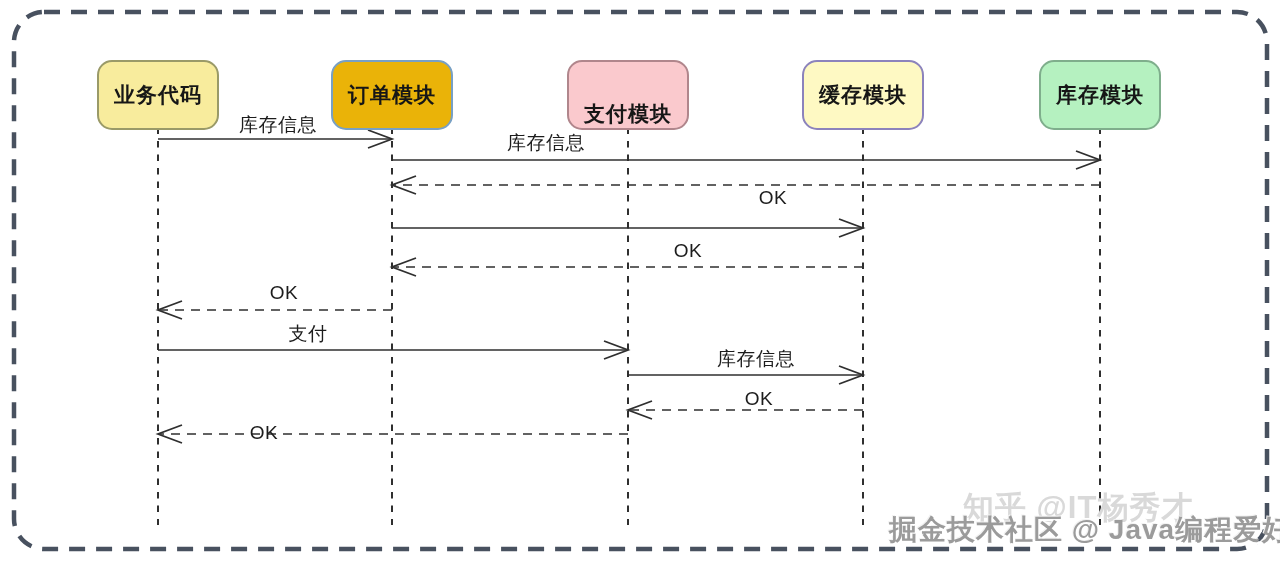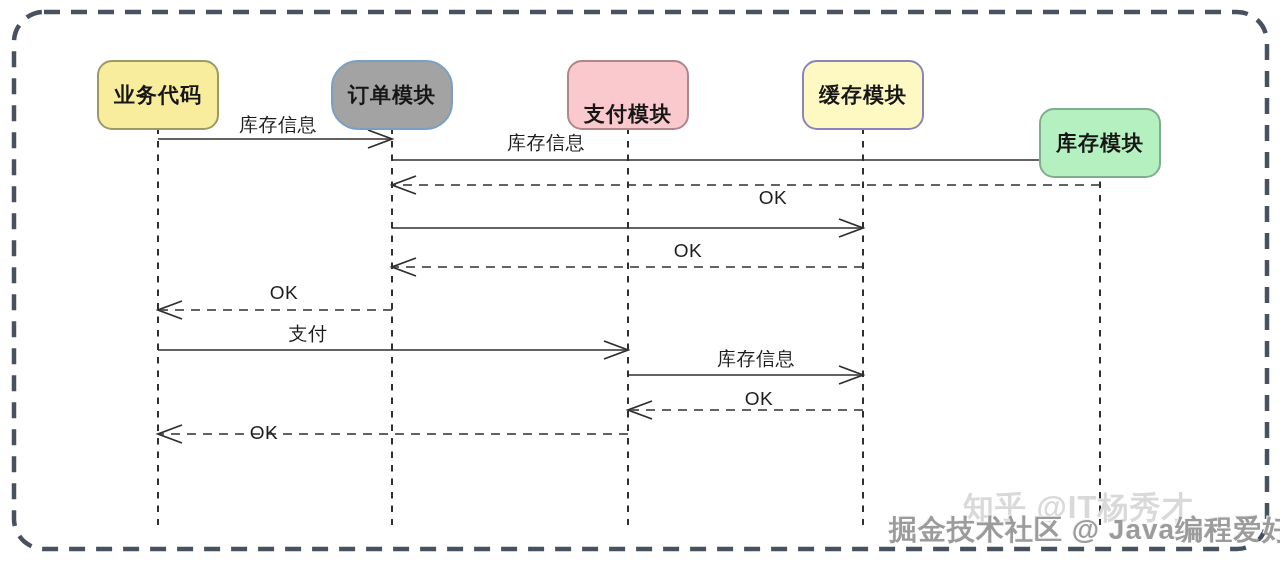--- a/index.html
+++ b/index.html
@@ -103,30 +103,30 @@
       <line x1="158" y1="350" x2="628" y2="350" marker-end="url(#ah)"></line>
       <line x1="628" y1="375" x2="863" y2="375" marker-end="url(#ah)"></line>
       <line x1="863" y1="410" x2="628" y2="410" marker-end="url(#ah)" stroke-dasharray="9 7"></line>
       <line x1="628" y1="434" x2="158" y2="434" marker-end="url(#ah)" stroke-dasharray="9 7"></line>
     </g>
   </svg>
 
   <div class="actor" style="left: 97px; background-color: rgb(248, 236, 157); border-color: rgb(154, 154, 104);">
     <span>业务代码</span>
   </div>
-  <div class="actor" style="left: 331px; background-color: #a3a3a3; border-color: rgb(120, 160, 196); border-radius: 27px;">
+  <div class="actor" style="left: 331px; background-color: #eab308; border-color: rgb(120, 160, 196);">
     <span>订单模块</span>
   </div>
   <div class="actor" style="left: 567px; background-color: rgb(250, 201, 205); border-color: rgb(176, 134, 140); align-items: flex-end;">
     <span>支付模块</span>
   </div>
   <div class="actor" style="left: 802px; background-color: #fef9c3; border-color: rgb(140, 131, 188);">
     <span>缓存模块</span>
   </div>
-  <div class="actor" style="left: 1039px; background-color: rgb(181, 241, 192); border-color: rgb(127, 174, 140); margin-top: 48px;">
+  <div class="actor" style="left: 1039px; background-color: rgb(181, 241, 192); border-color: rgb(127, 174, 140);">
     <span>库存模块</span>
   </div>
 
   <div class="msg-label" style="left:278px; top:125px">库存信息</div>
   <div class="msg-label" style="left:546px; top:143px">库存信息</div>
   <div class="msg-label" style="left:773px; top:198px">OK</div>
   <div class="msg-label" style="left:688px; top:251px">OK</div>
   <div class="msg-label" style="left:284px; top:293px">OK</div>
   <div class="msg-label" style="left:308px; top:334px">支付</div>
   <div class="msg-label" style="left:756px; top:359px">库存信息</div>

